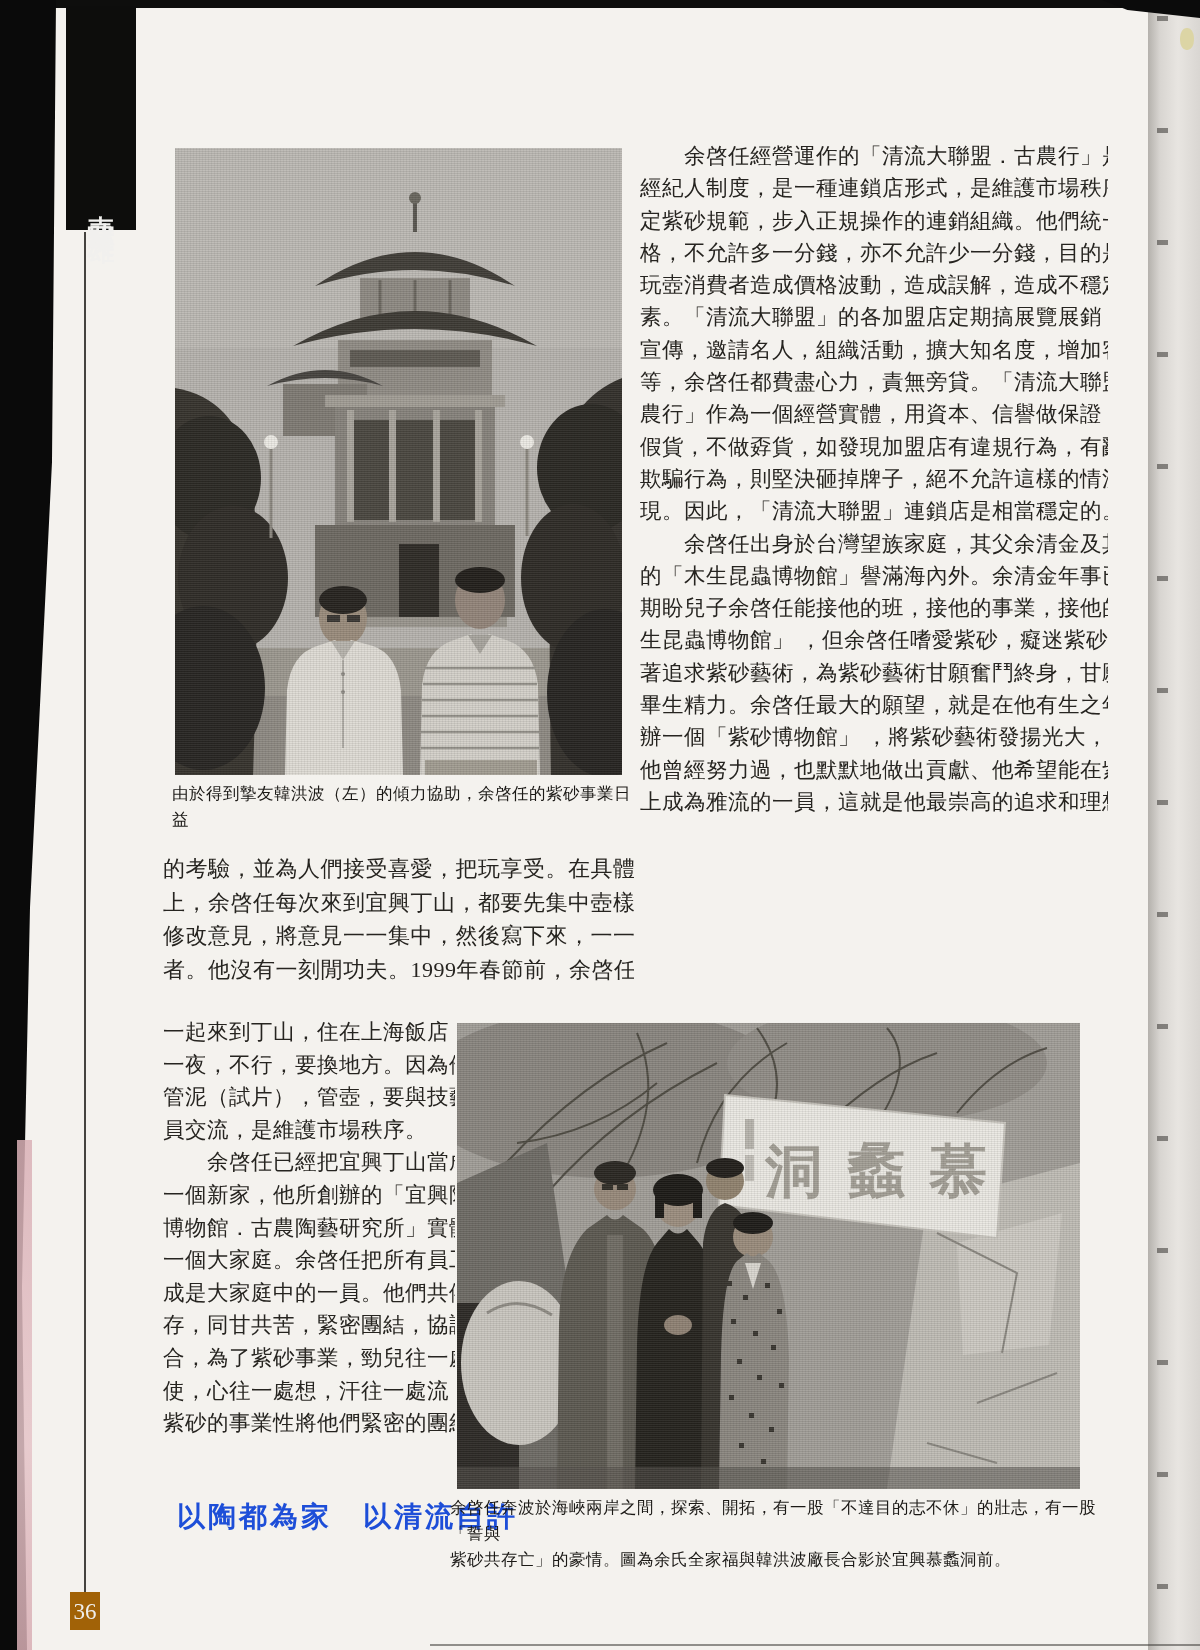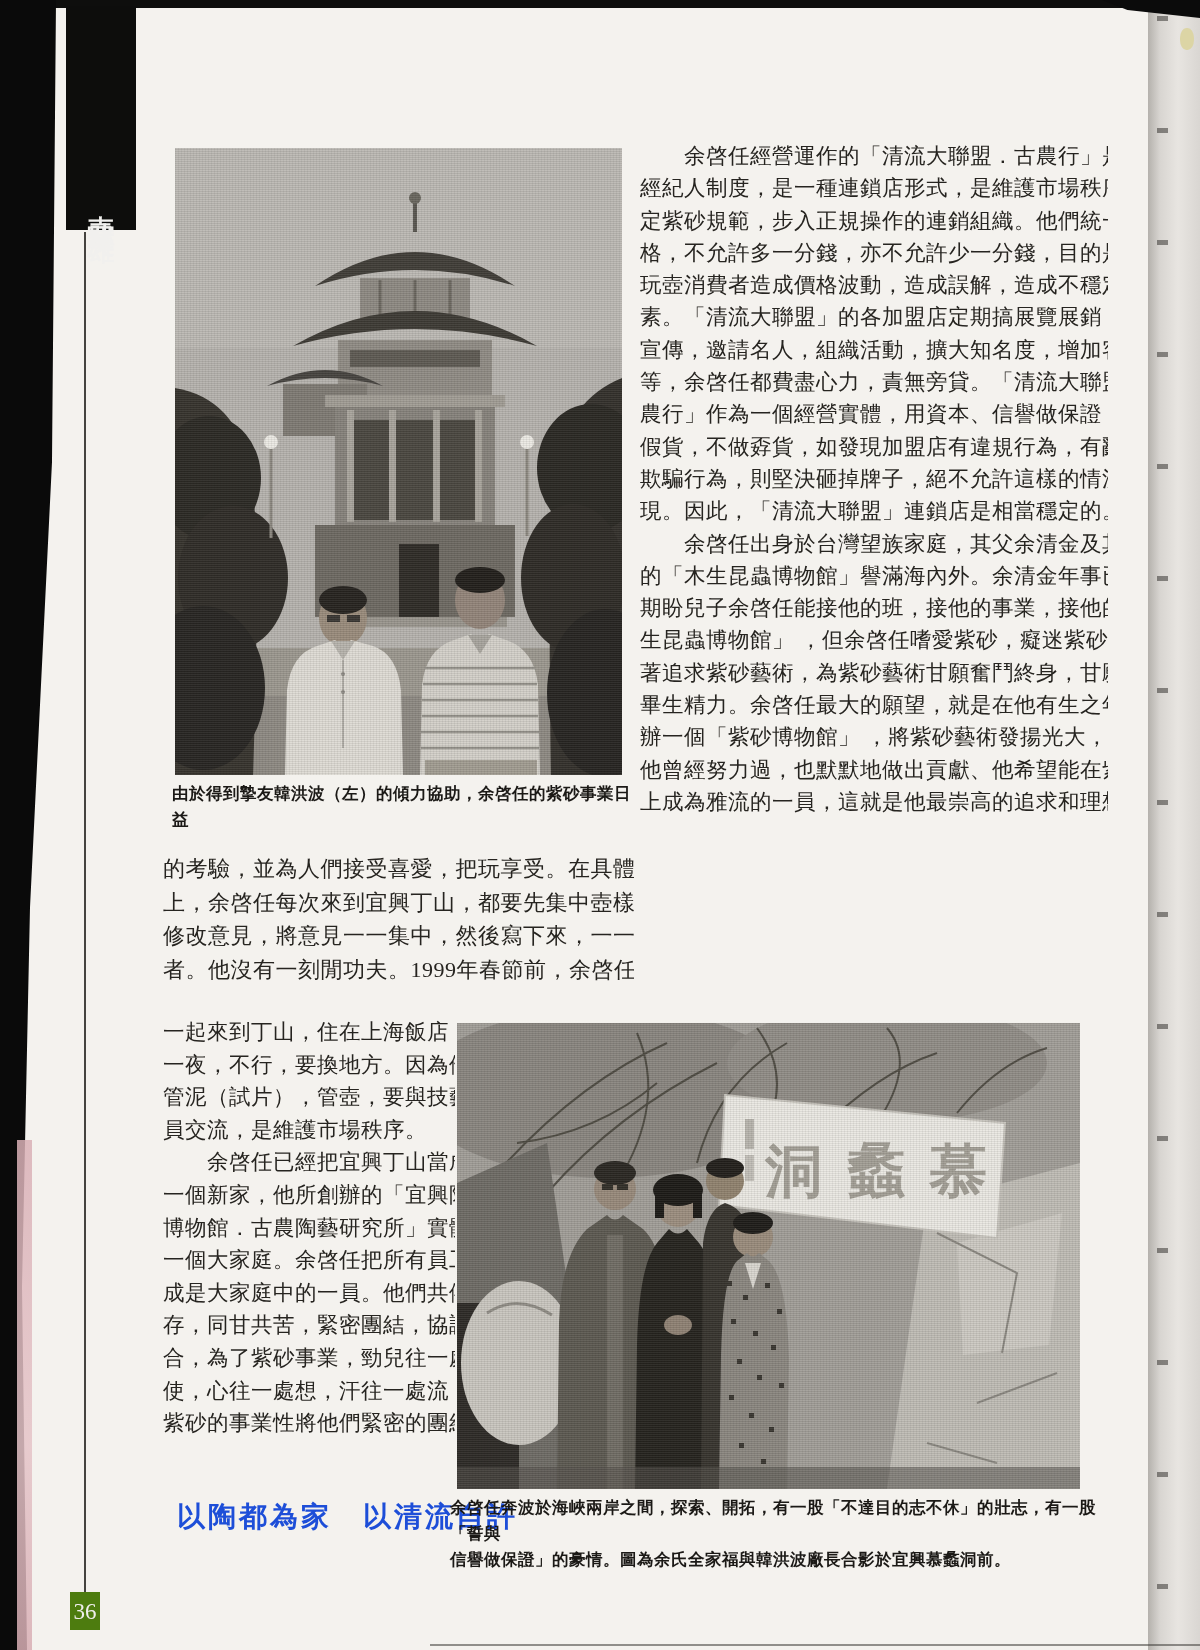--- a/index.html
+++ b/index.html
@@ -18,42 +18,42 @@
   .corner-tr{position:absolute;left:1102px;top:0;width:98px;height:18px;background:#0b0b0b;
              clip-path:polygon(0 0,100% 0,100% 100%,26% 55%);}
   .yellow-spot{position:absolute;left:1180px;top:28px;width:14px;height:22px;background:#dcd5a5;border-radius:45%;}
   .bottom-line{position:absolute;left:430px;top:1644px;width:770px;height:2px;background:#3e3c39;opacity:.55;}
   
   .side-tab{position:absolute;left:66px;top:6px;width:70px;height:224px;background:#0d0d0c;}
   .tab-text{position:absolute;left:50%;bottom:8px;transform:translateX(-50%);
             writing-mode:vertical-rl;font-family:"Liberation Sans","DejaVu Sans",sans-serif;
             font-size:27px;letter-spacing:7px;color:#f1f0ee;font-weight:600;}
   .vrule{position:absolute;left:84px;top:232px;width:2px;height:1360px;background:#45433f;}
-  .pagenum{position:absolute;left:70px;top:1592px;width:30px;height:38px;background:#4d7c0f;
+  .pagenum{position:absolute;left:70px;top:1592px;width:30px;height:38px;background:#a16207;
            color:#efeeec;font-size:23px;text-align:center;line-height:40px;}
   
   .photo{position:absolute;overflow:hidden;background:#aoa;}
   .photo1{left:175px;top:148px;width:447px;height:627px;background:#b3b0ab;}
   .photo2{left:457px;top:1023px;width:623px;height:466px;background:#a19e98;}
   .photo svg{position:absolute;inset:0;display:block;}
   .halftone{position:absolute;inset:0;pointer-events:none;
      background:repeating-linear-gradient(0deg,rgba(255,255,255,.06) 0 1px,rgba(0,0,0,.06) 1px 2px),
                 repeating-linear-gradient(90deg,rgba(0,0,0,.05) 0 1px,transparent 1px 3px);}
   
   .bl{height:32.3px;line-height:32.3px;font-size:21.5px;letter-spacing:.5px;white-space:nowrap;
       overflow:hidden;text-align:justify;text-align-last:justify;color:#262420;}
   .bl.short{text-align-last:left;}
   .rcol{position:absolute;left:640px;top:140px;width:468px;}
   .wpara{position:absolute;left:163px;top:852px;width:471px;}
   .wpara .bl{height:33.5px;line-height:33.5px;font-size:22px;}
   .ncol{position:absolute;left:163px;top:1016px;width:292px;}
   .ncol .bl{height:32.6px;line-height:32.6px;}
   
   .caption{position:absolute;font-family:"Liberation Sans","DejaVu Sans",sans-serif;
-      font-weight:700;font-size:16.5px;line-height:26px;color:#1b1916;letter-spacing:.5px;}
+      font-weight:400;font-size:16.5px;line-height:26px;color:#1b1916;letter-spacing:.5px;}
   .cap1{left:172px;top:780px;width:462px;}
   .cap2{left:450px;top:1494px;width:650px;}
   .headline{position:absolute;left:177px;top:1498px;width:430px;height:36px;
       font-family:"Liberation Sans","DejaVu Sans",sans-serif;font-weight:700;
       font-size:28px;letter-spacing:3px;color:#1d4ed8;}
 </style>
 </head>
 <body>
 
 <div class="page">
@@ -277,16 +277,16 @@
         <rect x="304" y="436" width="5" height="5"></rect>
       </g>
 
       <rect x="0" y="444" width="623" height="22" fill="#55524c" opacity="0.55"></rect>
     </svg>
     <div class="halftone"></div>
   </div>
 
   <div class="caption cap2">
     <div class="cap-line">余啓任奔波於海峽兩岸之間，探索、開拓，有一股「不達目的志不休」的壯志，有一股「誓與</div>
-    <div class="cap-line">信譽做保證」的豪情。圖為余氏全家福與韓洪波廠長合影於宜興慕蠡洞前。</div>
+    <div class="cap-line">紫砂共存亡」的豪情。圖為余氏全家福與韓洪波廠長合影於宜興慕蠡洞前。</div>
   </div>
 
 </div>
 
 </body></html>

